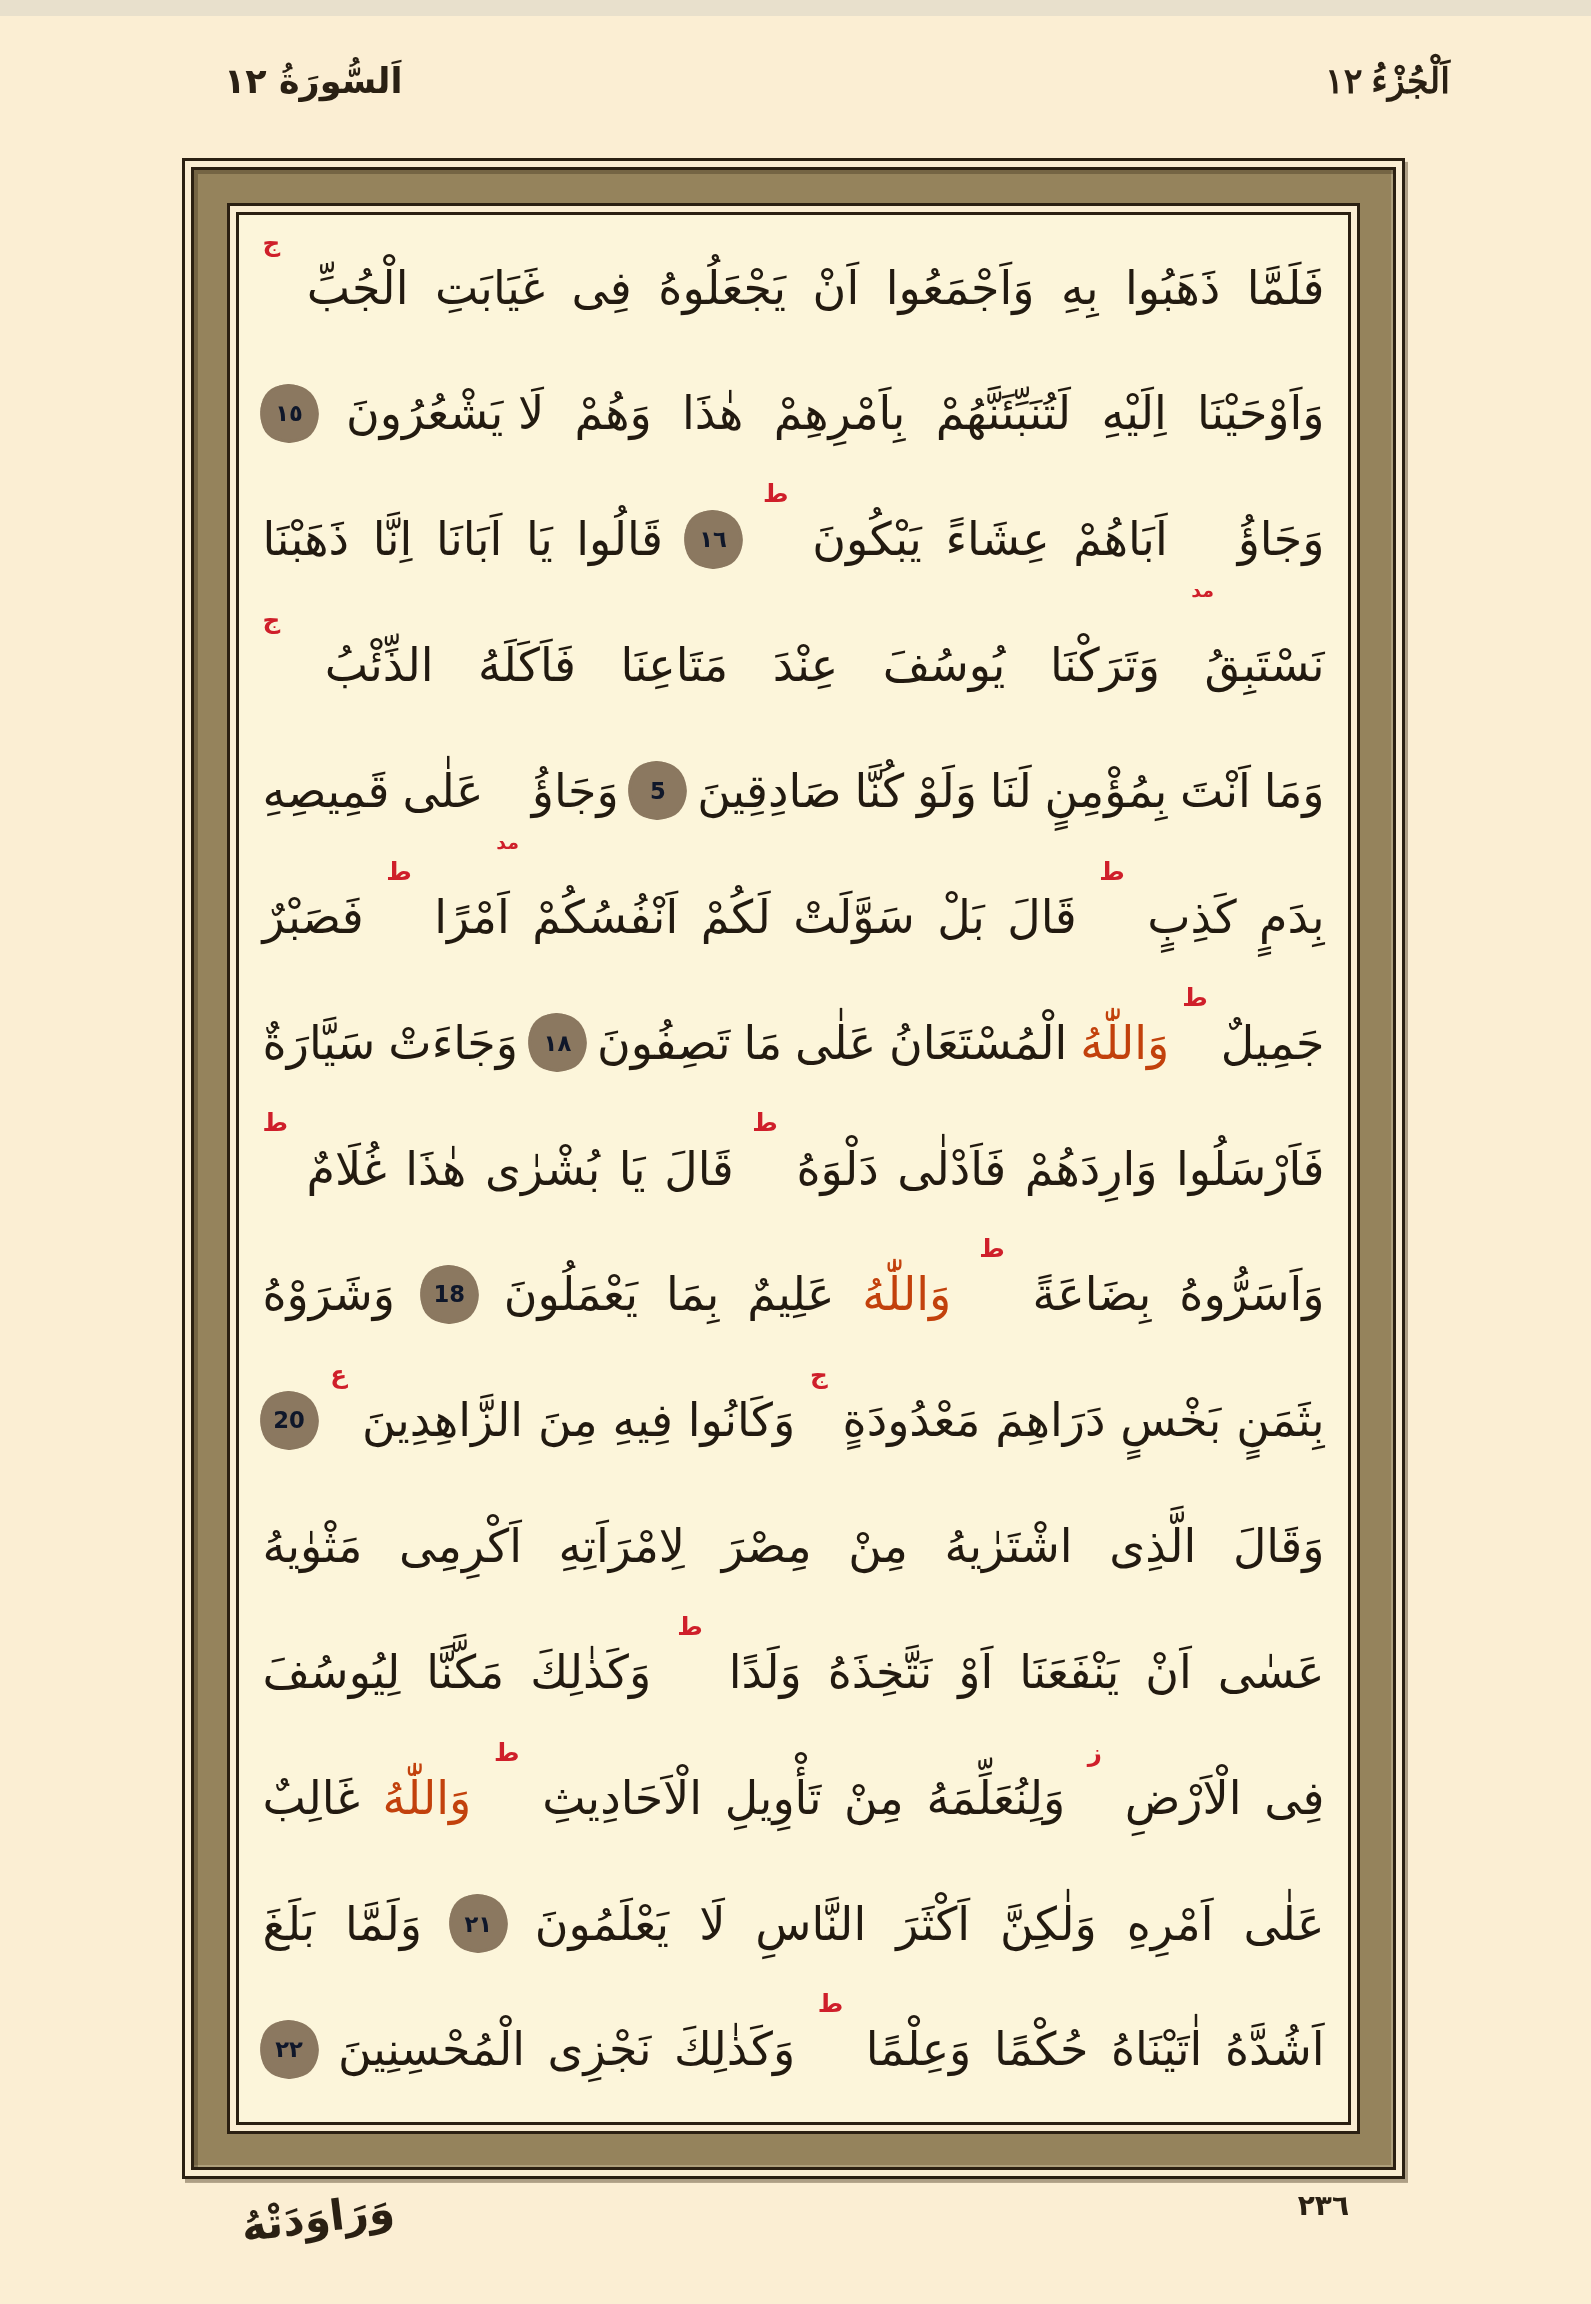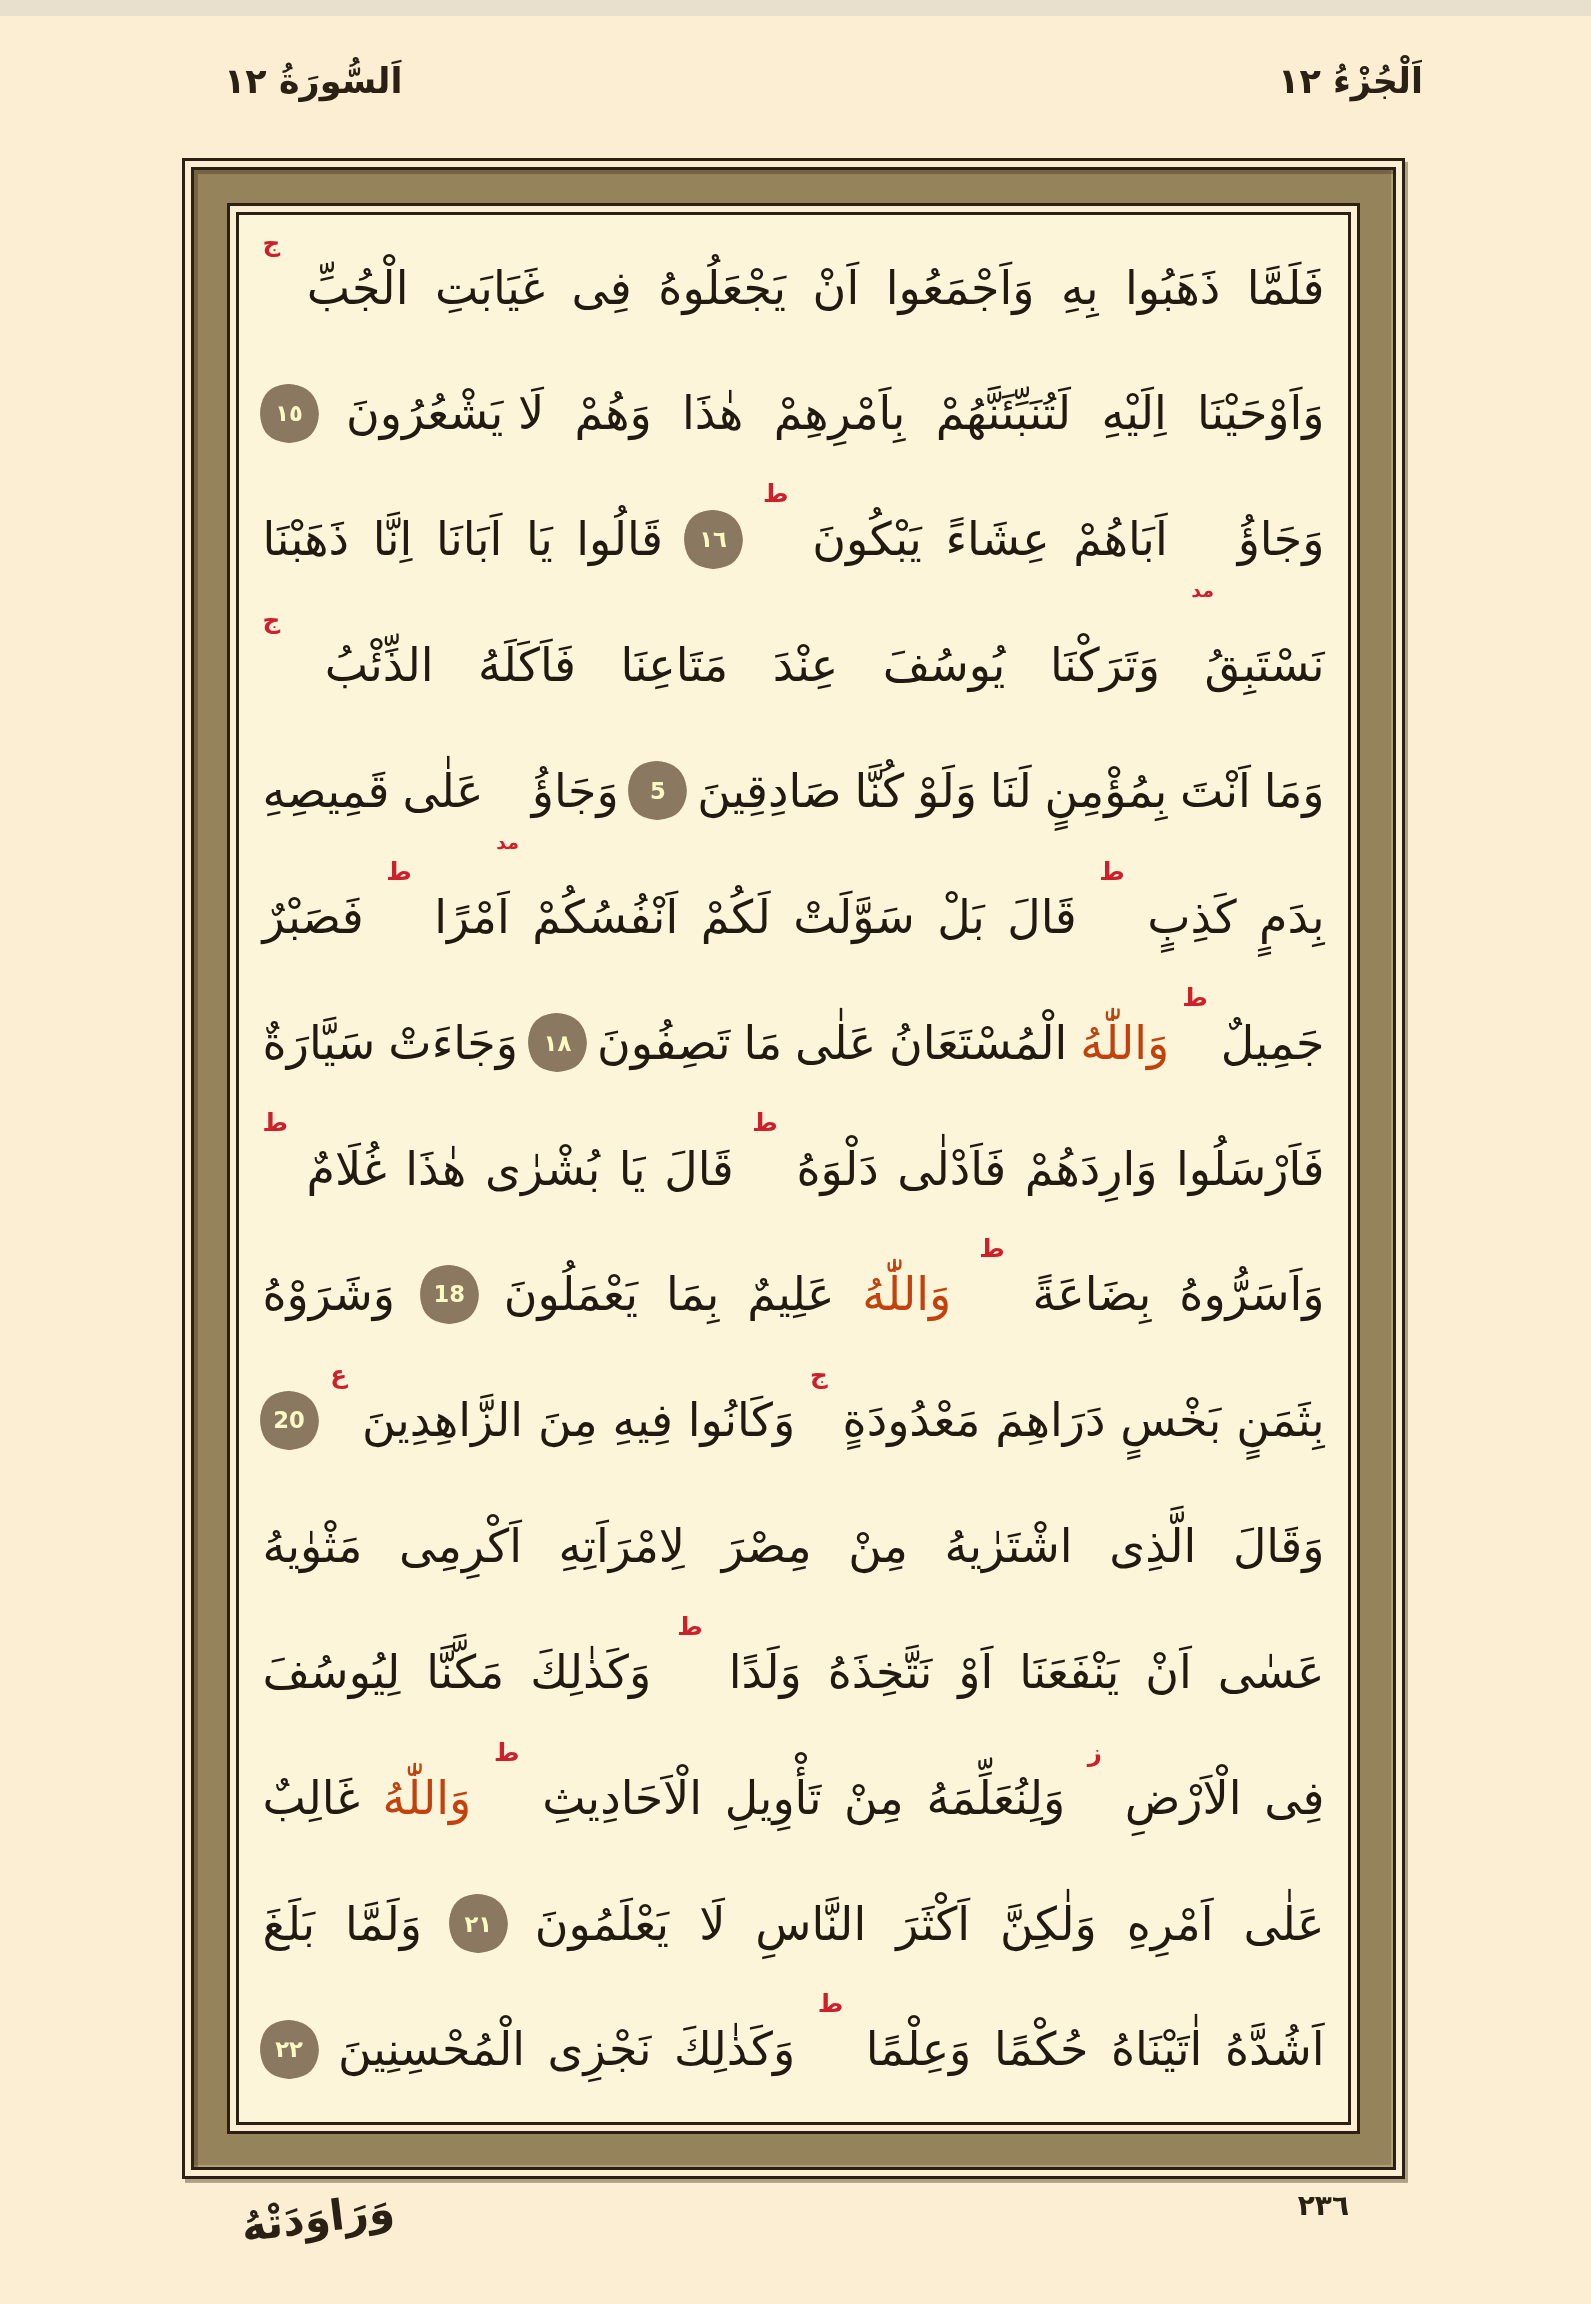--- a/index.html
+++ b/index.html
@@ -10,21 +10,21 @@
     background:#fbeed3;
     font-family:"DejaVu Sans", sans-serif;
     color:#221a10;
     overflow:hidden;
     margin:16px auto;
   }
   
   .hdr { position:absolute; top:45px; font-size:35px; font-weight:bold; color:#2a2013; white-space:nowrap; }
   .hdr-left   { left:225px; }
   .hdr-center { left:50%; transform:translateX(-50%); top:37px; font-size:45px; }
-  .hdr-right  { right:168px; }
+  .hdr-right  { right:141px;font-family:Liberation Serif, serif; }
   
   .f1 { position:absolute; left:183px; top:142px; width:1223px; height:2021px;
         border:3.9px solid #2b2012; padding:5.9px; background:#fbeed3;
         box-shadow:3px 3.9px 0 rgba(80,62,38,.45); }
   .f2 { width:100%; height:100%; border:3px solid #2b2012; background:#95835c;
         padding:33px; box-shadow:inset 3.9px 3.9px 0 rgba(62,50,28,.38), inset -2px -2px 0 rgba(255,246,220,.25); }
   .f3 { width:100%; height:100%; border:3px solid #2b2012; background:#fbeed3; padding:5.9px; }
   .f4 { width:100%; height:100%; border:3px solid #2b2012; background:#fcf5da;
         padding:9.9px 13.8px; display:flex; flex-direction:column; }
   
@@ -34,21 +34,21 @@
   .word.red { color:#c2410c; }
   .pause { color:#cf1f2a; font-size:24.6px; font-weight:bold; align-self:flex-start; margin-top:5.9px; line-height:1; }
   .madd  { color:#cf1f2a; font-size:19px; font-weight:bold; align-self:flex-end; margin-bottom:2px; line-height:1; }
   .verse { flex:0 0 auto; width:53px; height:53px; background:#8b7860;
            border-radius:48% 52% 50% 49%;
            box-shadow:0 0 0 2px #8b7860, 0 -4.9px 0 -2px #8b7860, 0 4.9px 0 -2px #8b7860,
                       -4.9px 0 0 -2px #8b7860, 4.9px 0 0 -2px #8b7860,
                       3.9px 3.9px 0 -2px #8b7860, -3.9px 3.9px 0 -2px #8b7860,
                       3.9px -3.9px 0 -2px #8b7860, -3.9px -3.9px 0 -2px #8b7860;
            display:flex; align-items:center; justify-content:center;
-           color:#fef9c3; font-size:22.7px; font-weight:bold; }
+           color:#0f172a; font-size:22.7px; font-weight:bold; }
   
   .page-num  { position:absolute; top:2173px; right:242px; font-size:28px; font-weight:bold; color:#2a2013; }
   .catchword { position:absolute; top:2177px; left:242px; font-size:42px; font-weight:bold;
                color:#2a2013; transform:rotate(-7deg); }
 </style>
 </head>
 <body>
 
 <div class="stage">
 

